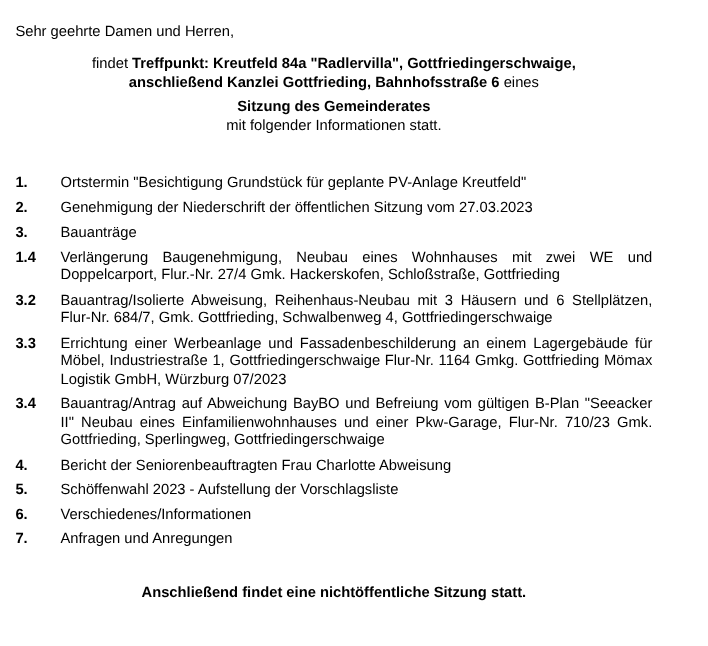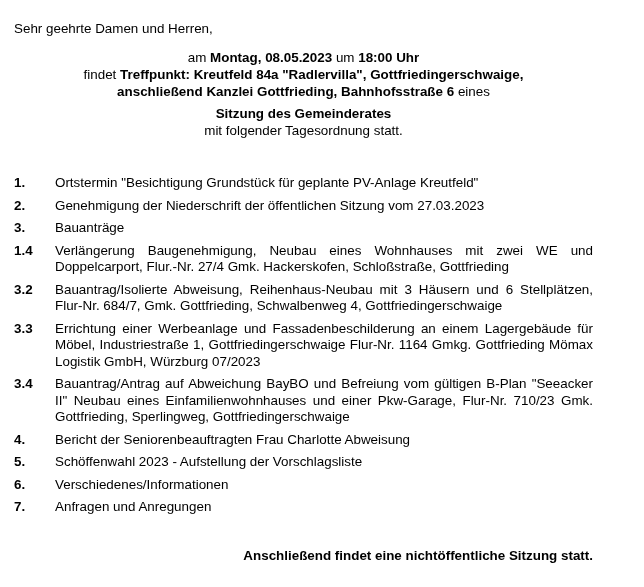--- a/index.html
+++ b/index.html
@@ -43,43 +43,42 @@
     font-weight: bold;
   }
   .agenda-text {
     flex: 1;
   }
   .agenda-text.justify {
     text-align: justify;
   }
   .footer-note {
     margin-top: 31px;
-    text-align: right;
+    text-align: center;
     font-weight: bold;
     line-height: 17px;
   }
   b { font-weight: bold; }
 </style>
 </head>
 <body>
 
 <div class="page">
 
   <p class="greeting">Sehr geehrte Damen und Herren,</p>
 
   <div class="intro">
-    <p><span>am </span><b>Montag, 08.05.2023</b><span> um </span><b>18:00 Uhr</b></p>
 
     <p><span>findet </span><b>Treffpunkt: Kreutfeld 84a "Radlervilla", Gottfriedingerschwaige,</b></p>
 
     <p><b>anschließend Kanzlei Gottfrieding, Bahnhofsstraße 6</b><span> eines</span></p>
 
     <p class="session-title">Sitzung des Gemeinderates</p>
 
-    <p>mit folgender Tagesordnung statt.</p>
+    <p>mit folgender Informationen statt.</p>
   </div>
 
   <div class="agenda" id="agenda-list">
       <div class="agenda-row">
         <span class="agenda-num">1.</span>
         <span class="agenda-text">Ortstermin "Besichtigung Grundstück für geplante PV-Anlage Kreutfeld"</span>
       </div>
       <div class="agenda-row">
         <span class="agenda-num">2.</span>
         <span class="agenda-text">Genehmigung der Niederschrift der öffentlichen Sitzung vom 27.03.2023</span>

